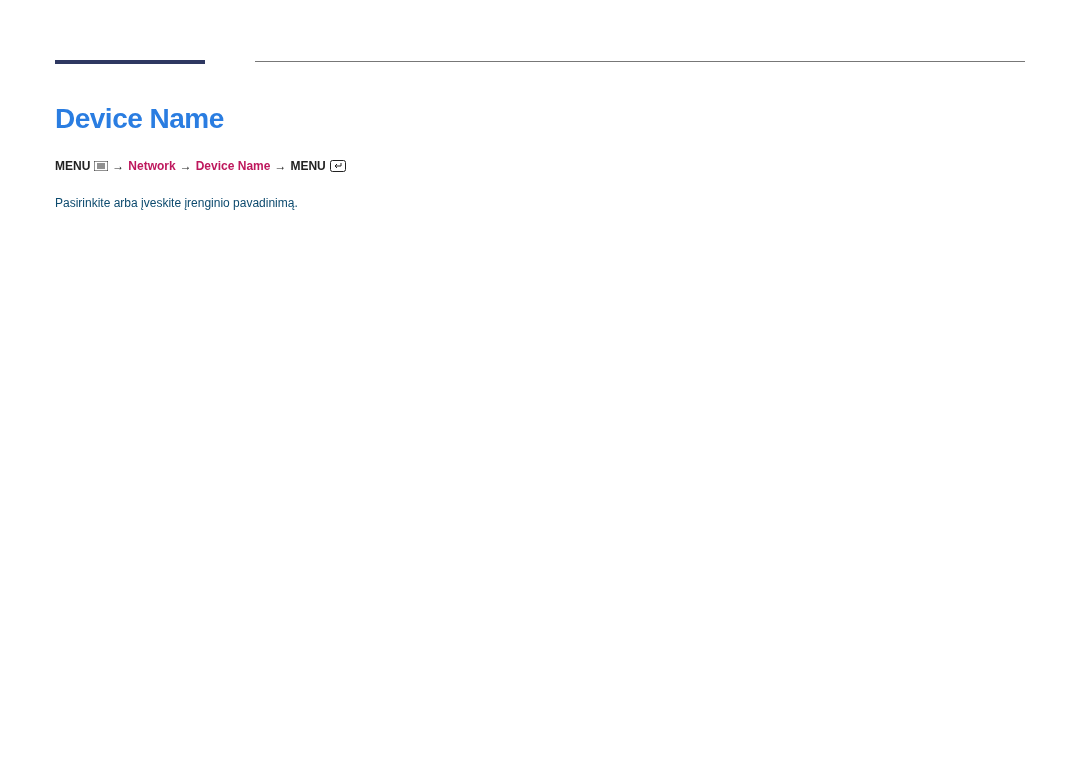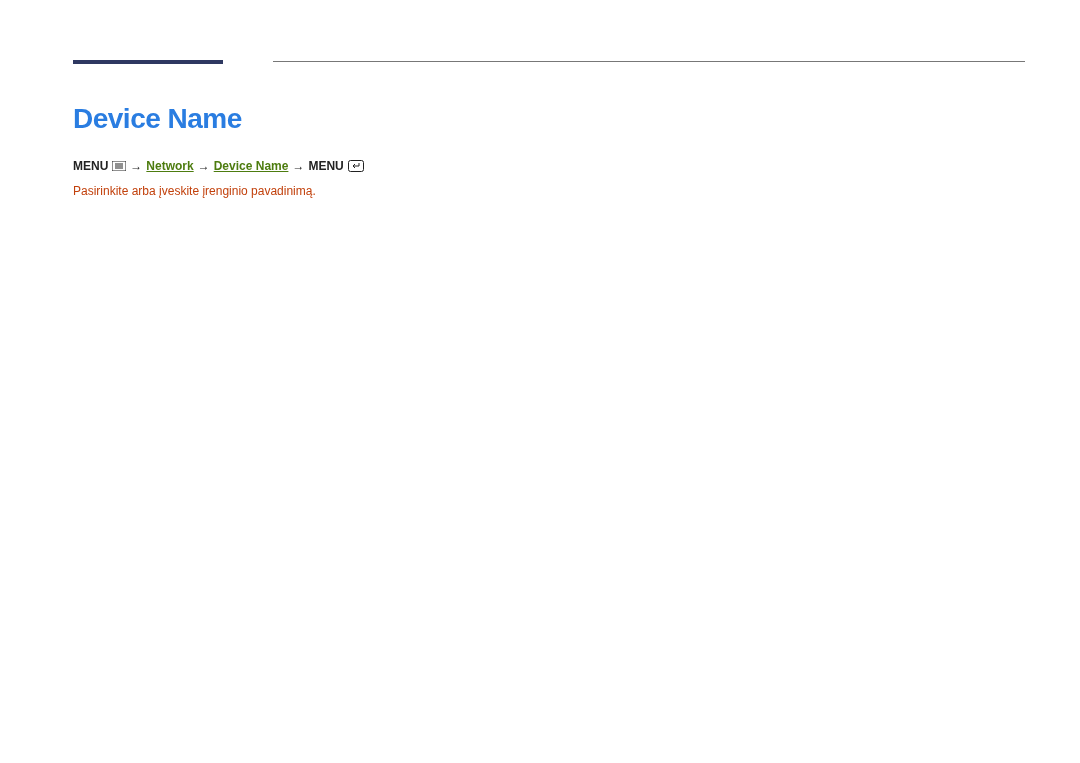--- a/index.html
+++ b/index.html
@@ -8,21 +8,21 @@
       box-sizing: border-box;
     }
     body {
       font-family: Arial, Helvetica, sans-serif;
       background: #ffffff;
       width: 1080px;
       height: 763px;
       position: relative;
     }
     .page {
-      padding: 60px 55px 0 73px;
+      padding: 60px 55px 0 55px;
     }
     .header-rule-wrap {
       position: relative;
       margin-bottom: 30px;
     }
     .header-rule-accent {
       position: absolute;
       left: 0;
       top: 0;
       width: 150px;
@@ -44,34 +44,33 @@
       color: #2a7de1;
       font-size: 28px;
       font-weight: 700;
       margin-top: 38px;
       margin-bottom: 24px;
       letter-spacing: -0.5px;
     }
     .breadcrumb {
       font-size: 12px;
       color: #222;
-      margin-bottom: 8px;
+      margin-bottom: 20px;
       display: flex;
       align-items: center;
       flex-wrap: wrap;
       gap: 4px;
     }
     .breadcrumb .bold {
       font-weight: 700;
       color: #222;
     }
     .breadcrumb .colored {
       font-weight: 700;
-      color: #4d7c0f;
-      text-decoration: underline;
+      color: #be185d;
     }
     .breadcrumb .arrow {
       font-weight: 700;
       color: #222;
     }
     .icon-menu {
       display: inline-flex;
       align-items: center;
     }
     .icon-menu svg {
@@ -83,21 +82,21 @@
       display: inline-flex;
       align-items: center;
     }
     .icon-enter svg {
       width: 16px;
       height: 12px;
       vertical-align: middle;
     }
     .body-text {
       font-size: 12px;
-      color: #c2410c;
+      color: #0c4a6e;
       line-height: 1.7;
       margin-bottom: 4px;
     }
   </style>
 </head>
 <body>
 
 <div class="page">
 
   <div class="header-rule-wrap">

